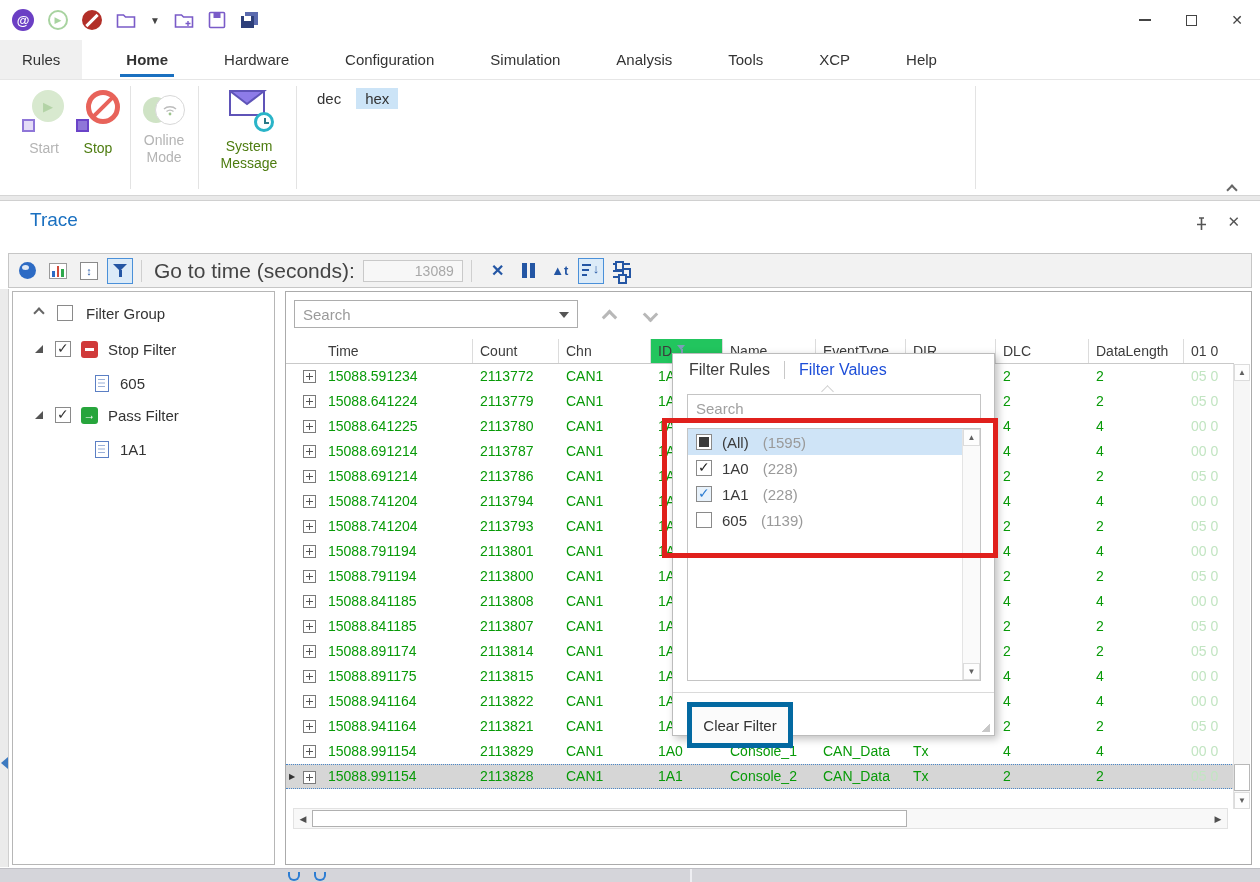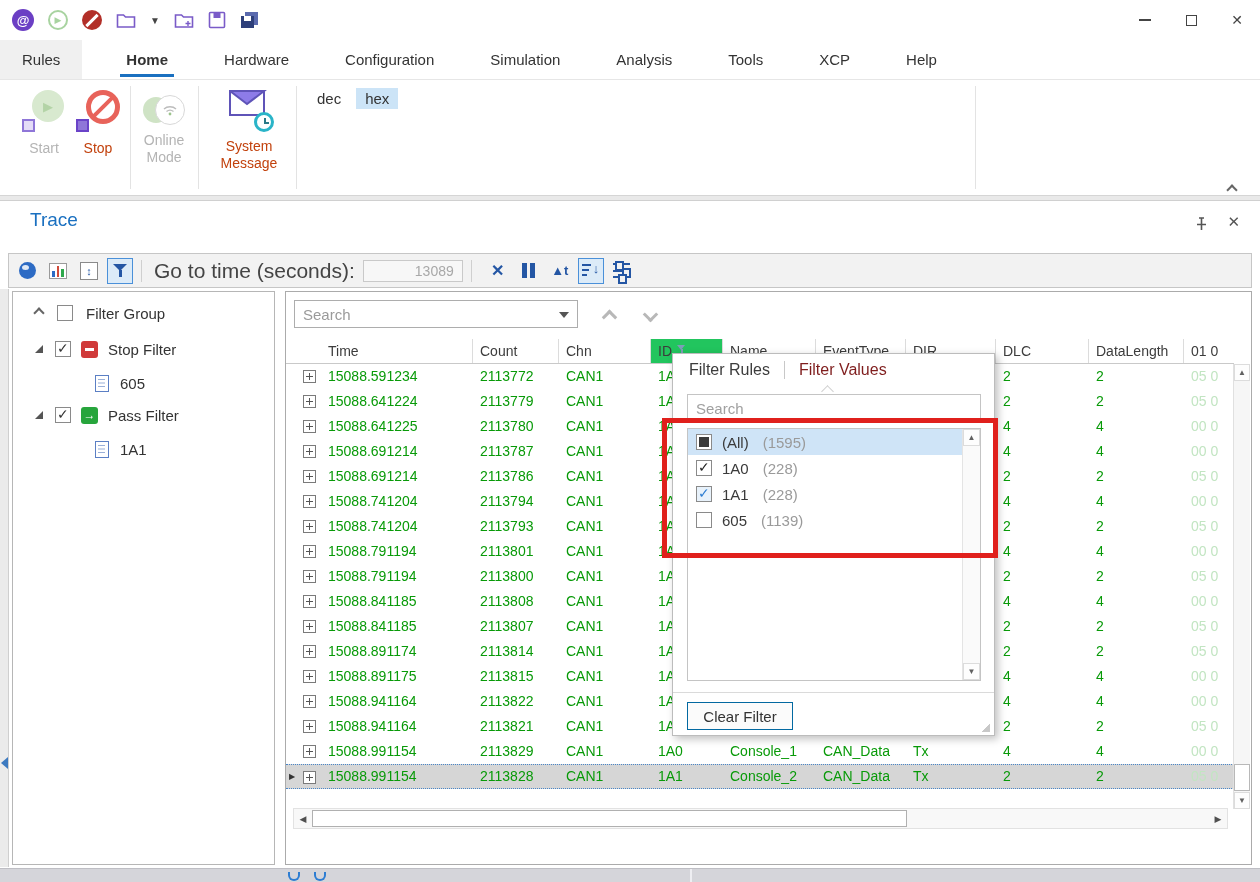--- a/index.html
+++ b/index.html
@@ -26,21 +26,21 @@
   
   .menubar { position:absolute; left:0; top:40px; width:1260px; height:40px; background:#fff; display:flex; align-items:stretch; border-bottom:1px solid #e6e6e6; }
   .menu-item { padding:0 20px; display:flex; align-items:center; font-size:15px; color:#333; position:relative; margin-right:16px; }
   .menu-file { background:#f0f0f0; margin-right:24px; padding:0 22px; }
   .menu-active { font-weight:bold; }
   .menu-active::after { content:""; position:absolute; left:14px; right:14px; bottom:2px; height:3px; background:#1a70c0; }
   
   .ribbon { position:absolute; left:0; top:80px; width:1260px; height:116px; background:#fff; border-bottom:1px solid #d5d5d5; }
   .rb-group { position:absolute; top:6px; bottom:6px; border-right:1px solid #e3e3e3; }
   .rb-btn { position:absolute; top:10px; width:72px; text-align:center; }
-  .rb-label { margin-top:6px; font-size:14px; color:#c2410c; line-height:17px; }
+  .rb-label { margin-top:6px; font-size:14px; color:#4d7c0f; line-height:17px; }
   .rb-disabled .rb-label { color:#b4b4b4; }
   .ic-start { position:relative; width:44px; height:44px; margin:0 auto; }
   .ic-start .circ { position:absolute; right:2px; top:0; width:32px; height:32px; border-radius:50%; background:#c9e4ba; color:#8fc47e; font-size:13px; display:flex; align-items:center; justify-content:center; }
   .ic-start.gray .circ { background:#d8e9cf; color:#b3d3a6; }
   .conn-sq { position:absolute; left:0; bottom:2px; width:13px; height:13px; border:2px solid #8f76d8; background:#e4dcf7; }
   .ic-start.stopver .conn-sq { border-color:#6a43c8; background:#8f76d8; }
   .ban-big { position:absolute; right:0; top:0; width:34px; height:34px; border-radius:50%; border:5px solid #e8635a; background:#fff; }
   .ban-big::after { content:""; position:absolute; left:-1px; top:10px; width:26px; height:4px; background:#e8635a; transform:rotate(-45deg); }
   .ic-online { position:relative; width:46px; height:32px; margin:4px auto 6px; }
   .ic-online .g { position:absolute; left:2px; top:3px; width:26px; height:26px; border-radius:50%; background:#cfe3c5; }
@@ -136,37 +136,37 @@
   .vs-thumb { position:absolute; left:0; bottom:18px; width:16px; height:27px; background:#fff; border:1px solid #b8b8b8; }
   .hscroll { position:absolute; left:7px; top:516px; width:935px; height:21px; background:#f8f8f8; border:1px solid #e2e2e2; }
   .hs-btn { position:absolute; top:1px; width:16px; height:17px; color:#505050; font-size:9px; display:flex; align-items:center; justify-content:center; }
   .hs-l { left:1px; } .hs-r { right:1px; }
   .hs-thumb { position:absolute; left:18px; top:1px; width:595px; height:17px; background:#fff; border:1px solid #b0b0b0; }
   
   .filter-popup { position:absolute; left:672px; top:152px; width:323px; height:383px; background:#fff; border:1px solid #bcbcbc; box-shadow:3px 3px 8px rgba(0,0,0,.25); z-index:40; }
   .fp-tabs { position:absolute; left:0; top:0; width:100%; height:32px; display:flex; align-items:center; font-size:16px; }
   .fp-tab1 { margin-left:16px; color:#3c3c3c; }
   .fp-tabsep { width:1px; height:18px; background:#c8c8c8; margin:0 14px; }
-  .fp-tab2 { color:#7f1d1d; }
+  .fp-tab2 { color:#1d4ed8; }
   .fp-notch { position:absolute; left:150px; top:33px; width:9px; height:9px; background:#fff; border-left:1px solid #cfcfcf; border-top:1px solid #cfcfcf; transform:rotate(45deg); }
   .fp-search { position:absolute; left:14px; top:40px; width:294px; height:28px; border:1px solid #c4c4c4; font-family:"Liberation Sans",sans-serif; font-size:15px; color:#555; padding-left:8px; }
   .fp-search::placeholder { color:#a0a0a0; }
   .fp-list { position:absolute; left:14px; top:74px; width:294px; height:253px; border:1px solid #c4c4c4; background:#fff; }
   .fp-item { position:relative; height:26px; display:flex; align-items:center; padding-left:8px; font-size:15px; color:#3a3a3a; }
   .fp-item .cnt { color:#9a9a9a; margin-left:14px; }
   .fp-item .lbl { margin-left:10px; }
   .state-indeterminate { background:#cfe4f7; }
   .state-indeterminate .cb::after { content:""; position:absolute; left:2px; top:2px; width:10px; height:10px; background:#3a3a3a; }
   .state-checked .cb::after { content:"✓"; position:absolute; left:1px; top:-2px; font-size:14px; color:#222; }
   .state-checked_blue .cb { background:#e8f2fb; }
   .state-checked_blue .cb::after { content:"✓"; position:absolute; left:1px; top:-2px; font-size:14px; color:#2d7dd2; }
   .fp-vscroll { position:absolute; right:0; top:0; width:18px; height:100%; border-left:1px solid #e4e4e4; background:#fafafa; }
   .fp-vs-up { top:0; width:17px; } .fp-vs-dn { bottom:0; width:17px; }
   .fp-sep { position:absolute; left:0; top:338px; width:100%; height:1px; background:#dadada; }
-  .fp-clear { position:absolute; left:14px; top:348px; width:106px; height:28px; border:1px solid #0369a1; background:#fbfbfb; font-family:"Liberation Sans",sans-serif; font-size:15px; color:#333; }
+  .fp-clear { position:absolute; left:14px; top:348px; width:106px; height:46px; border:5px solid #0369a1; background:#fbfbfb; font-family:"Liberation Sans",sans-serif; font-size:15px; color:#333; }
   .fp-grip { position:absolute; right:4px; bottom:3px; width:9px; height:9px; background:
     linear-gradient(135deg, transparent 50%, #b0b0b0 50%); clip-path:polygon(100% 0,100% 100%,0 100%); opacity:.7; }
   .red-rect { position:absolute; left:662px; top:217px; width:336px; height:140px; border:5px solid #e0201c; z-index:50; }
   
   .bottom-strip { position:absolute; left:0; top:868px; width:1260px; height:14px; background:#d5d5da; border-top:1px solid #bebec4; }
   .bs-div { position:absolute; left:690px; top:0; width:2px; height:14px; background:#eeeef2; }
   .bs-blue { position:absolute; top:3px; width:12px; height:9px; border:2px solid #2d7dd2; border-top:none; border-radius:0 0 6px 6px; }
   svg { display:block; }
 </style>
 </head>

